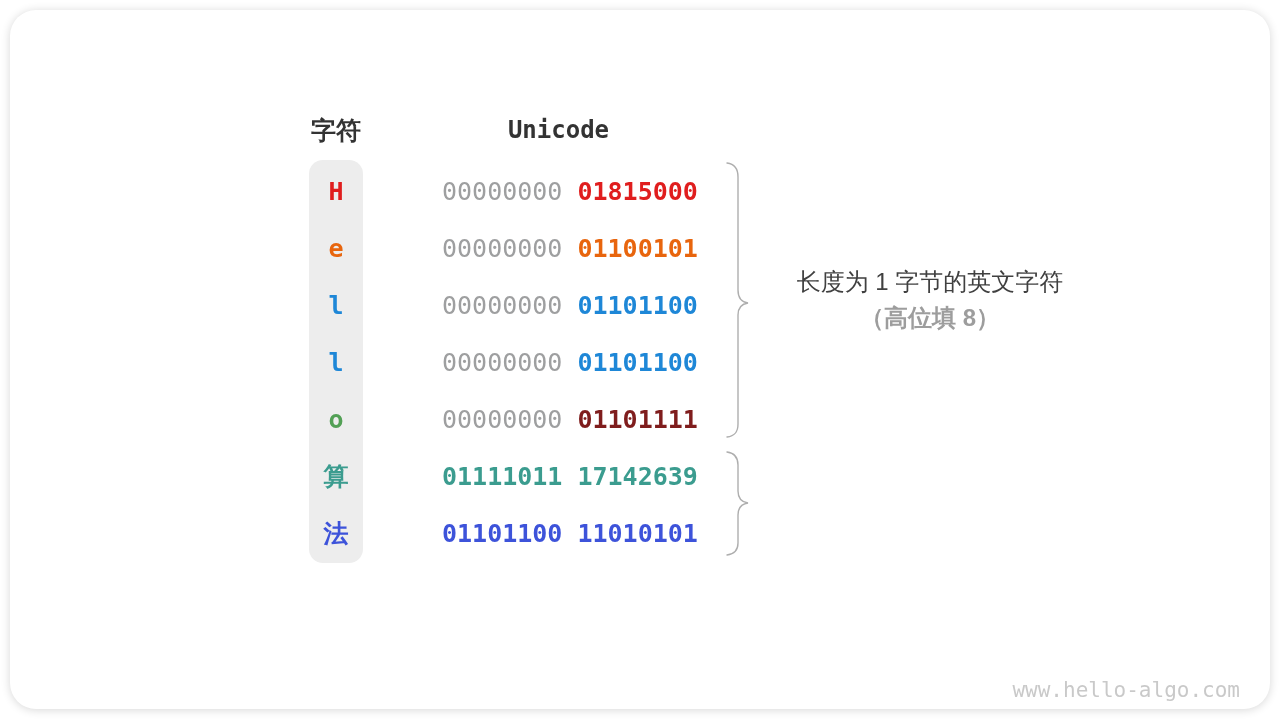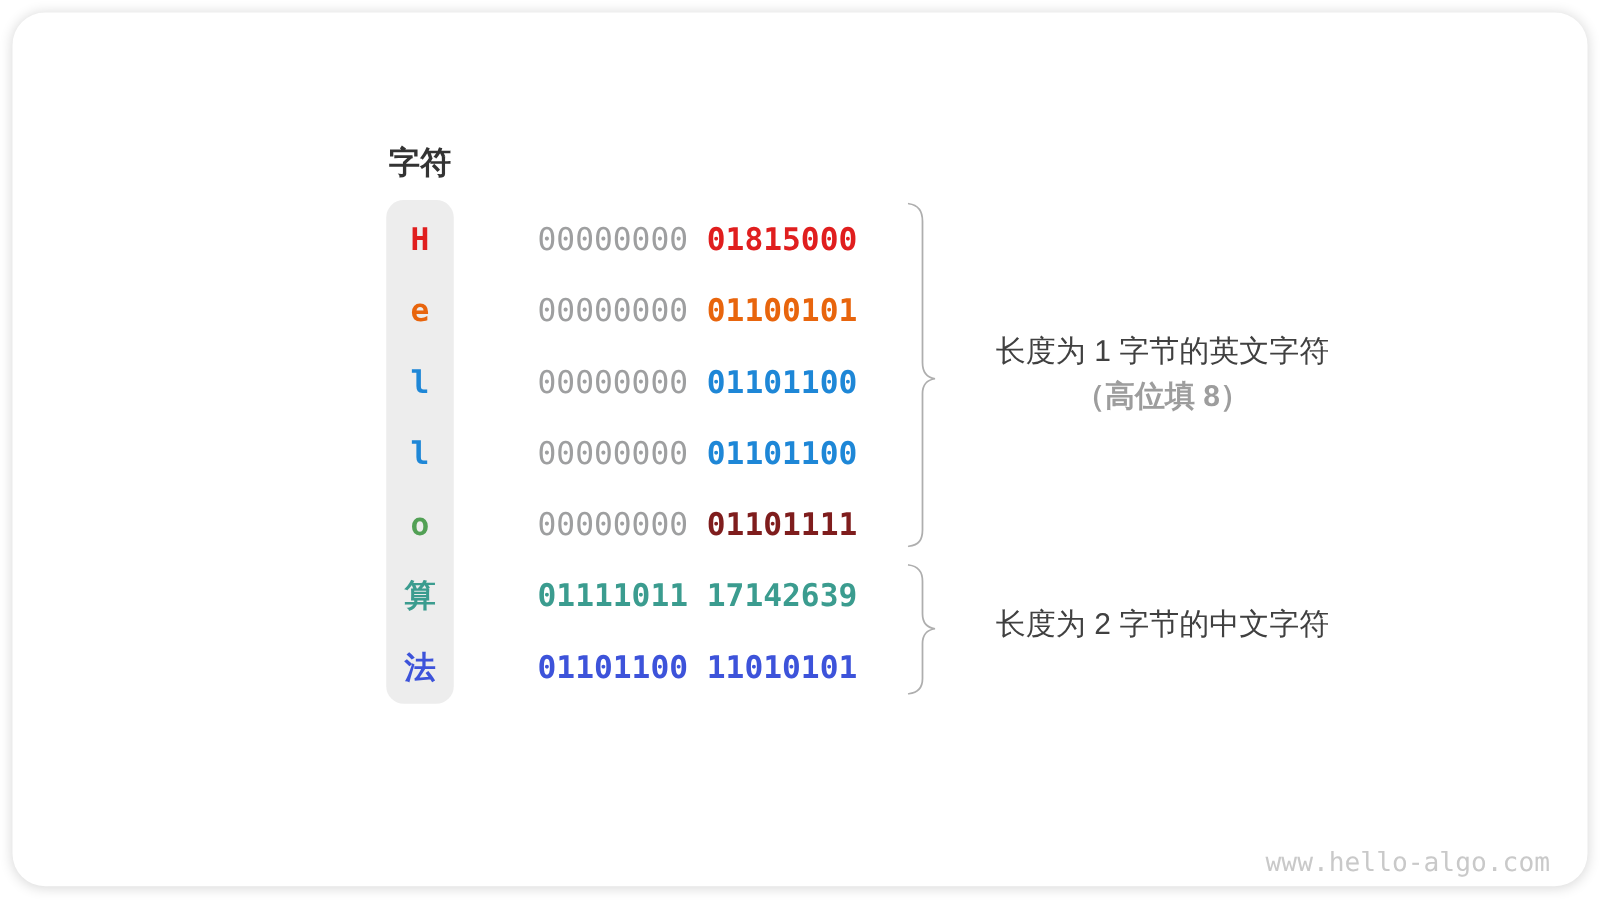--- a/index.html
+++ b/index.html
@@ -67,21 +67,21 @@
     height: 57px;
     display: flex;
     align-items: center;
     justify-content: center;
     font-family: "DejaVu Sans Mono", "Liberation Mono", "Liberation Sans", sans-serif;
     font-weight: 700;
     font-size: 25px;
   }
   .cell-bin {
     position: absolute;
-    left: 430px;
+    left: 442px;
     top: 0;
     height: 57px;
     display: flex;
     align-items: center;
     gap: 15px;
     font-family: "DejaVu Sans Mono", "Liberation Mono", monospace;
     font-size: 25px;
     white-space: pre;
   }
   .b2 { font-weight: 700; }
@@ -121,20 +121,21 @@
     font-size: 21px;
   }
 </style>
 </head>
 <body>
 
 <div class="canvas">
   <div class="card"></div>
 
   <div class="hdr hdr-char">字符</div>
+  <div class="hdr hdr-unicode">Unicode</div>
 
   <div class="char-col-bg" style="background-color: rgb(237, 237, 237);"></div>
 
   <div class="row" style="top:163px">
     <div class="cell-char" style="color: rgb(224, 30, 30);">H</div>
     <div class="cell-bin">
       <span class="b1" style="color: rgb(158, 159, 160); font-weight: 400;">00000000</span>
       <span class="b2" style="color: rgb(224, 30, 30);">01815000</span>
     </div>
   </div>
@@ -190,18 +191,15 @@
   <svg class="braces" width="1280" height="720" viewBox="0 0 1280 720">
     <path d="M 727 163 C 735 164, 738 169, 738 177 L 738 290 C 738 297, 741 302, 748 303 C 741 304, 738 308, 738 315 L 738 424 C 738 432, 735 436, 727 437" style="stroke: rgb(174, 174, 174);"></path>
     <path d="M 727 452 C 735 453, 738 458, 738 465 L 738 491 C 738 498, 741 502, 748 503 C 741 504, 738 508, 738 515 L 738 543 C 738 550, 735 554, 727 555" style="stroke: rgb(174, 174, 174);"></path>
   </svg>
 
   <div class="ann ann1">
     <div class="ann-line1" style="color: rgb(64, 64, 64); text-align: center;">长度为 1 字节的英文字符</div>
     <div class="ann-line2" style="color: rgb(157, 157, 157);">（高位填 8）</div>
   </div>
 
-  <div class="ann ann2">
-    <div class="ann-line1" style="color: rgb(64, 64, 64);">长度为 2 字节的中文字符</div>
-  </div>
 
   <div class="watermark" style="color: rgb(201, 201, 201);">www.hello-algo.com</div>
 </div>
 
 </body></html>

